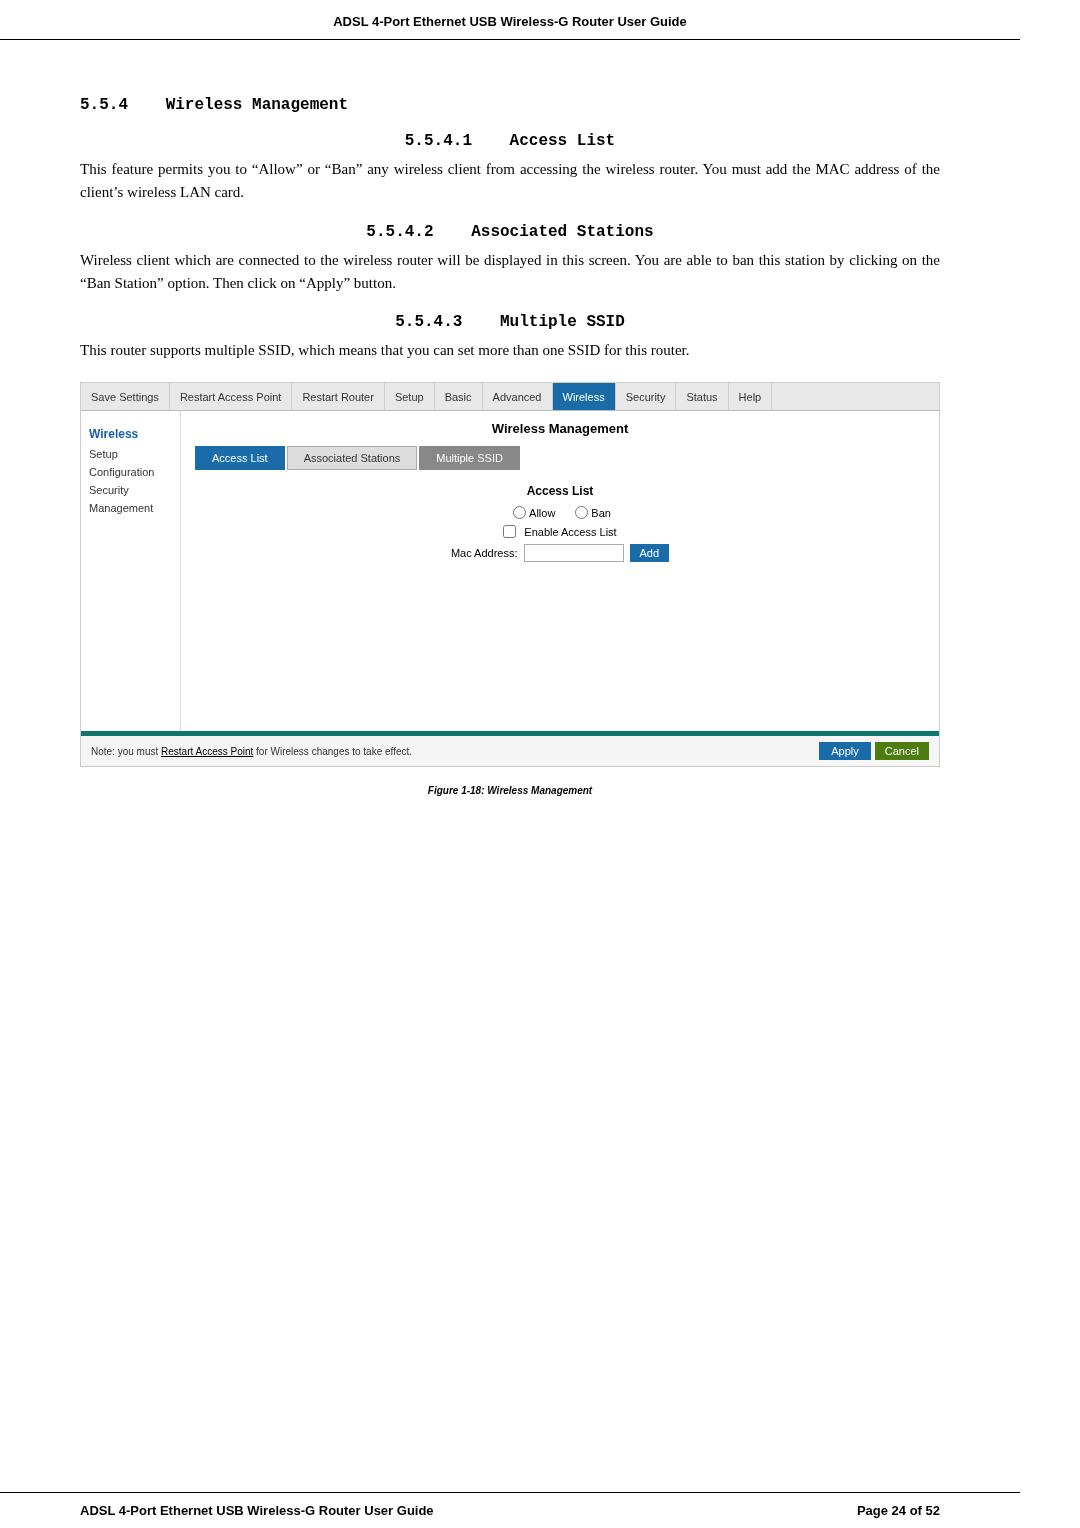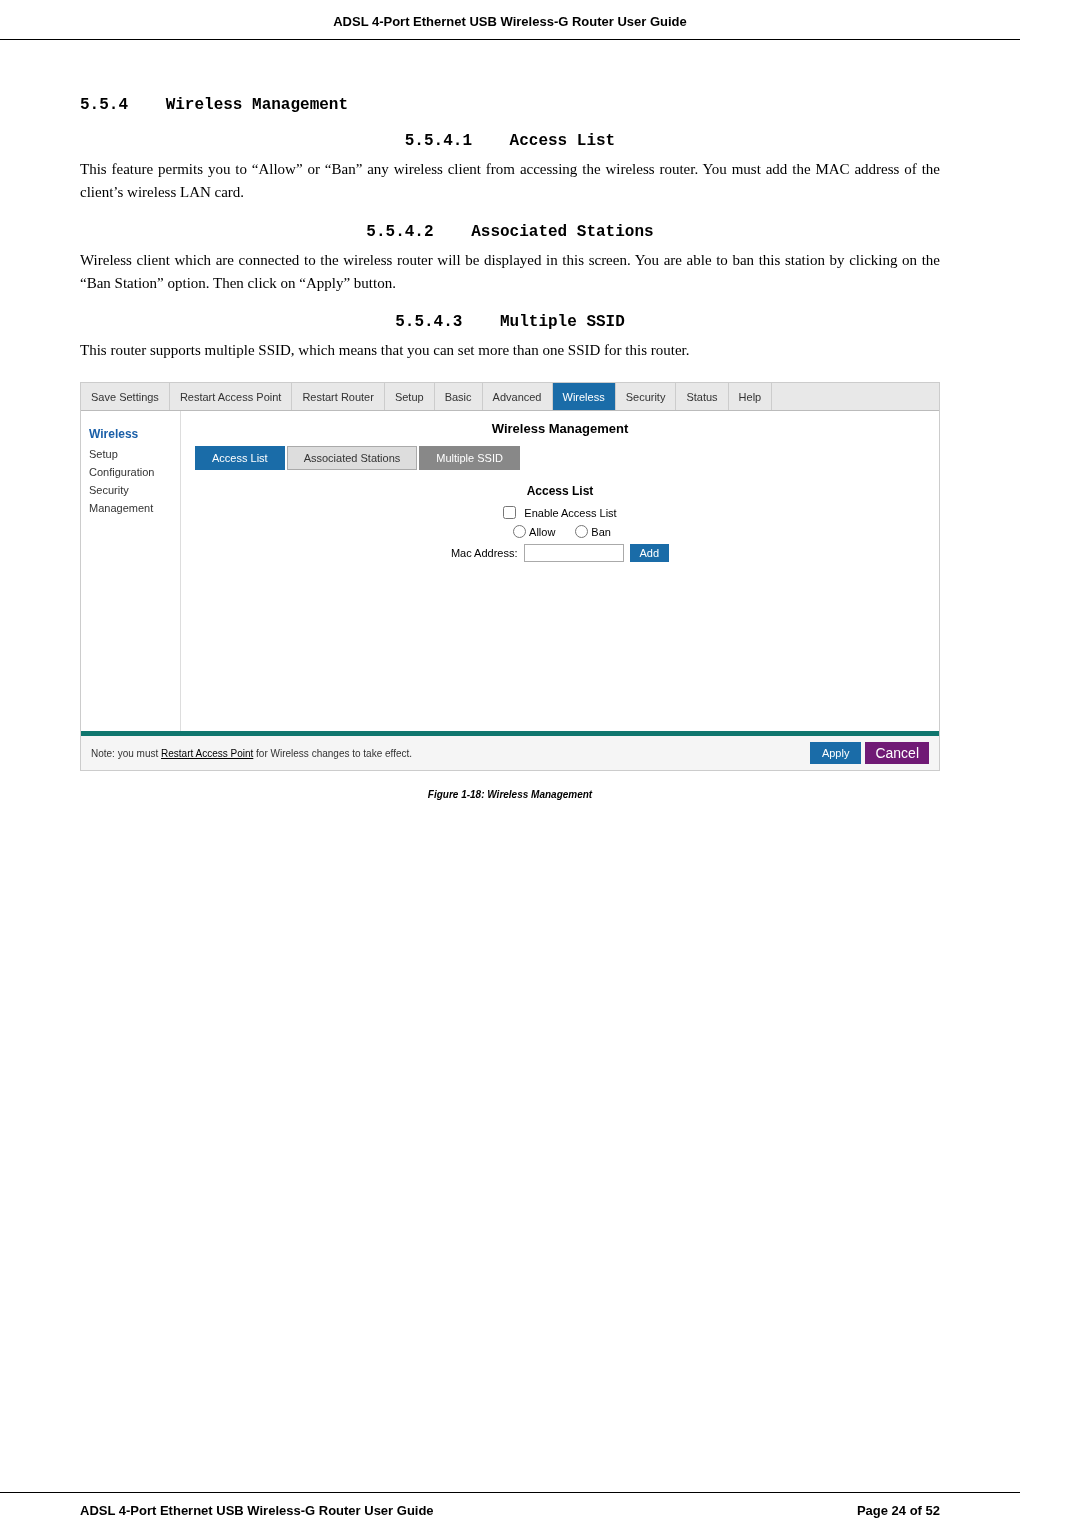--- a/index.html
+++ b/index.html
@@ -229,25 +229,25 @@
     }
     .footer-btn-apply {
       background: #1a6ca8;
       color: #fff;
       border: none;
       padding: 3px 12px;
       font-size: 11px;
       cursor: pointer;
     }
     .footer-btn-cancel {
-      background: #701a75;
+      background: #4d7c0f;
       color: #fff;
       border: none;
       padding: 3px 10px;
-      font-size: 14px;
+      font-size: 11px;
       cursor: pointer;
     }
 
     .figure-caption {
       text-align: center;
       font-family: Arial, sans-serif;
       font-size: 10px;
       font-weight: bold;
       font-style: italic;
       margin: 6px 0 20px 0;
@@ -336,35 +336,35 @@
 
           <div class="tab-row">
             <div class="tab-btn active">Access List</div>
             <div class="tab-btn">Associated Stations</div>
             <div class="tab-btn multiple">Multiple SSID</div>
           </div>
 
           <div class="access-list-section">
             <div class="access-list-title">Access List</div>
             <div class="access-list-row">
-              <input type="checkbox" style="">
-              <label>Enable Access List</label>
-            </div>
-            <div class="access-list-row">
               <div class="radio-group">
                 <label>
                   <input type="radio" name="access" style="">
                   <span>Allow</span>
                 </label>
                 <label>
                   <input type="radio" name="access" style="">
                   <span>Ban</span>
                 </label>
               </div>
             </div>
+            <div class="access-list-row">
+              <input type="checkbox" style="">
+              <label>Enable Access List</label>
+            </div>
             <div class="mac-row">
               <span>Mac Address:</span>
               <input type="text" class="mac-input" style="">
               <button class="add-btn">Add</button>
             </div>
           </div>
         </div>
       </div>
 
       <div class="router-footer">

